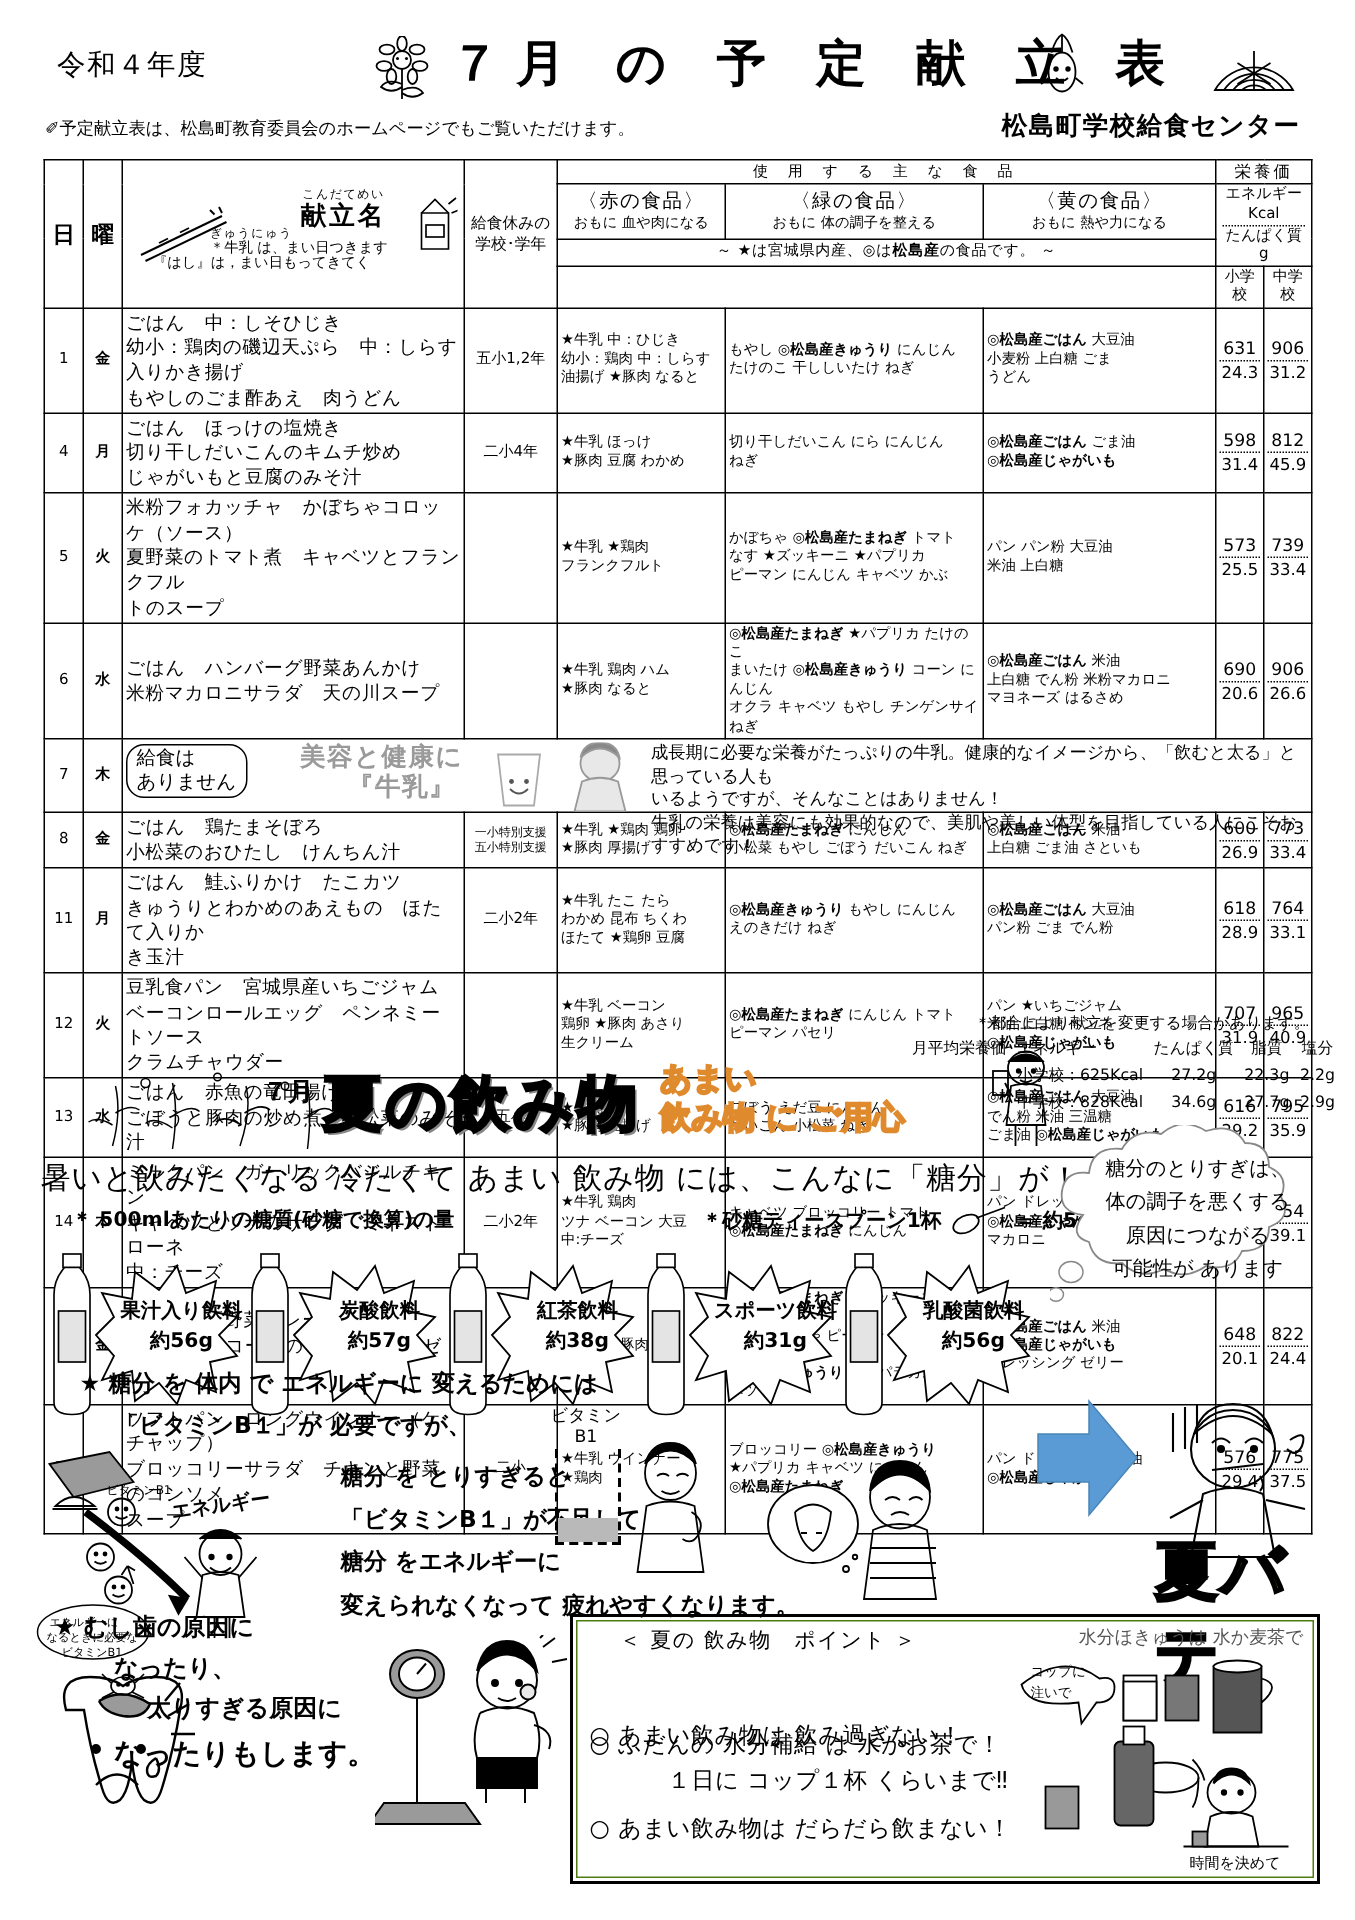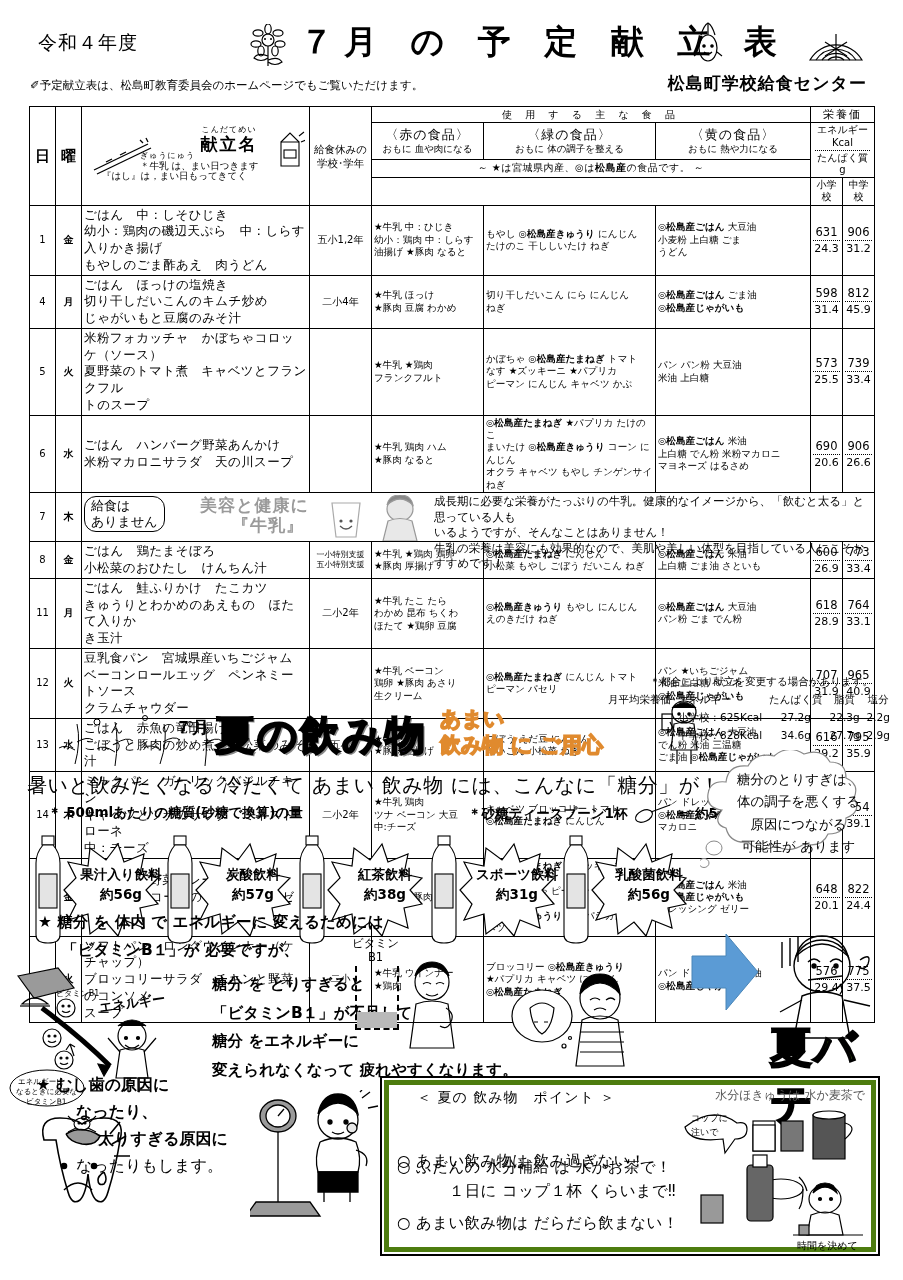--- a/index.html
+++ b/index.html
@@ -92,45 +92,45 @@
   .sugar-line{position:absolute;left:48px;top:114px;font-size:13.5px;font-weight:bold;}
   .sugar-line2{position:absolute;left:468px;top:114px;font-size:13.5px;font-weight:bold;}
 
   .bottles{position:absolute;left:20px;top:140px;width:660px;height:120px;}
   .bottle-item{position:absolute;top:0;width:130px;height:120px;}
   .bottle-label{position:absolute;left:48px;top:34px;text-align:center;font-size:13.5px;font-weight:bold;line-height:1.5;width:86px;}
 
   .thought{position:absolute;left:700px;top:60px;width:190px;height:120px;}
   .thought-text{position:absolute;left:16px;top:18px;width:165px;font-size:13.5px;line-height:1.65;text-align:center;}
 
-  .vitamin-sec{position:absolute;left:0px;top:218px;width:722px;height:190px;}
+  .vitamin-sec{position:absolute;left:15px;top:218px;width:722px;height:190px;}
   .vit-line1{position:absolute;left:38px;top:4px;font-size:15.5px;font-weight:bold;}
   .vit-line2{position:absolute;left:62px;top:32px;font-size:15.5px;font-weight:bold;}
   .vit-right{position:absolute;left:212px;top:62px;font-size:15.5px;font-weight:bold;line-height:1.85;}
   .vit-label{position:absolute;left:352px;top:28px;font-size:11.5px;text-align:center;line-height:1.25;}
   .vit-jar{position:absolute;left:355px;top:58px;width:40px;height:62px;border:2px dashed #000;border-top:none;}
   .vit-jar-fill{position:absolute;left:0;bottom:0;width:100%;height:16px;background:#b9b9b9;}
 
   .stomach-sec{position:absolute;left:470px;top:222px;}
   .st-line1{font-size:16px;font-weight:bold;letter-spacing:0.5px;}
   .st-line2{font-size:16px;font-weight:bold;margin-left:28px;}
   .arrow-blue{position:absolute;left:690px;top:242px;width:70px;height:80px;}
   .natsubate{position:absolute;left:770px;top:330px;font-size:42px;font-weight:bold;color:#4d7c0f;-webkit-text-stroke:2px #000;letter-spacing:2px;}
 
   .tooth-sec{position:absolute;left:36px;top:385px;}
   .tooth-l1{font-size:16px;font-weight:bold;}
   .tooth-l2{font-size:16px;font-weight:bold;margin-left:40px;margin-top:6px;}
   .tooth-l3{font-size:16px;font-weight:bold;margin-left:62px;margin-top:6px;}
-  .tooth-l4{font-size:16px;font-weight:normal;margin-left:40px;margin-top:6px;}
+  .tooth-l4{font-size:19px;font-weight:bold;margin-left:40px;margin-top:6px;}
 
   .points-box{
     position:absolute;left:380px;top:386px;width:492px;height:172px;
     border:2px solid #000;padding:2px;
   }
-  .points-inner{border:5px solid #4d7c0f;width:100%;height:100%;box-sizing:border-box;position:relative;}
+  .points-inner{border:1px solid #4d7c0f;width:100%;height:100%;box-sizing:border-box;position:relative;}
   .points-title{position:absolute;left:28px;top:4px;font-size:14px;letter-spacing:1px;}
   .p-item{position:absolute;left:8px;font-size:15.5px;letter-spacing:0.3px;}
   .p1{top:44px;margin-top:28px;}
   .p2{top:66px;}
   .p2b{top:96px;left:60px;}
   .p3{top:128px;}
   .water-note{position:absolute;right:6px;top:2px;font-size:12px;color:#555;}
 
   
   svg{display:block;}

